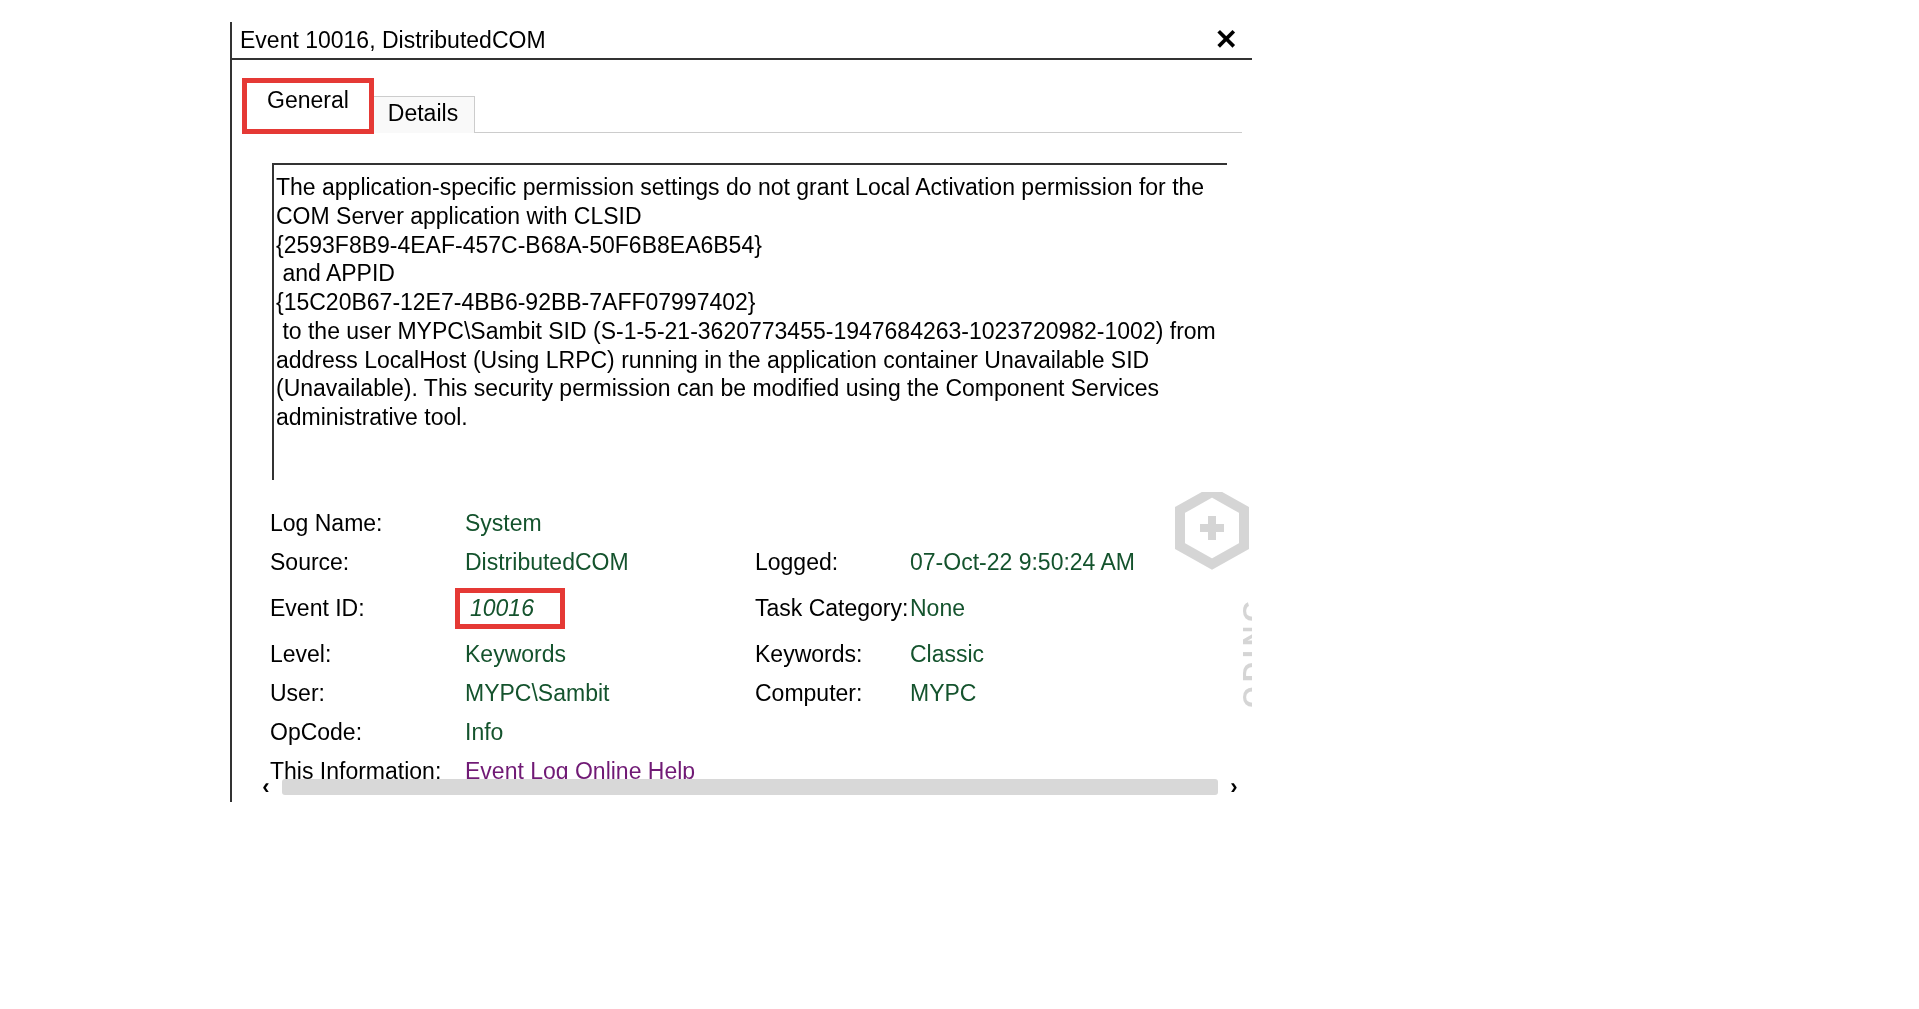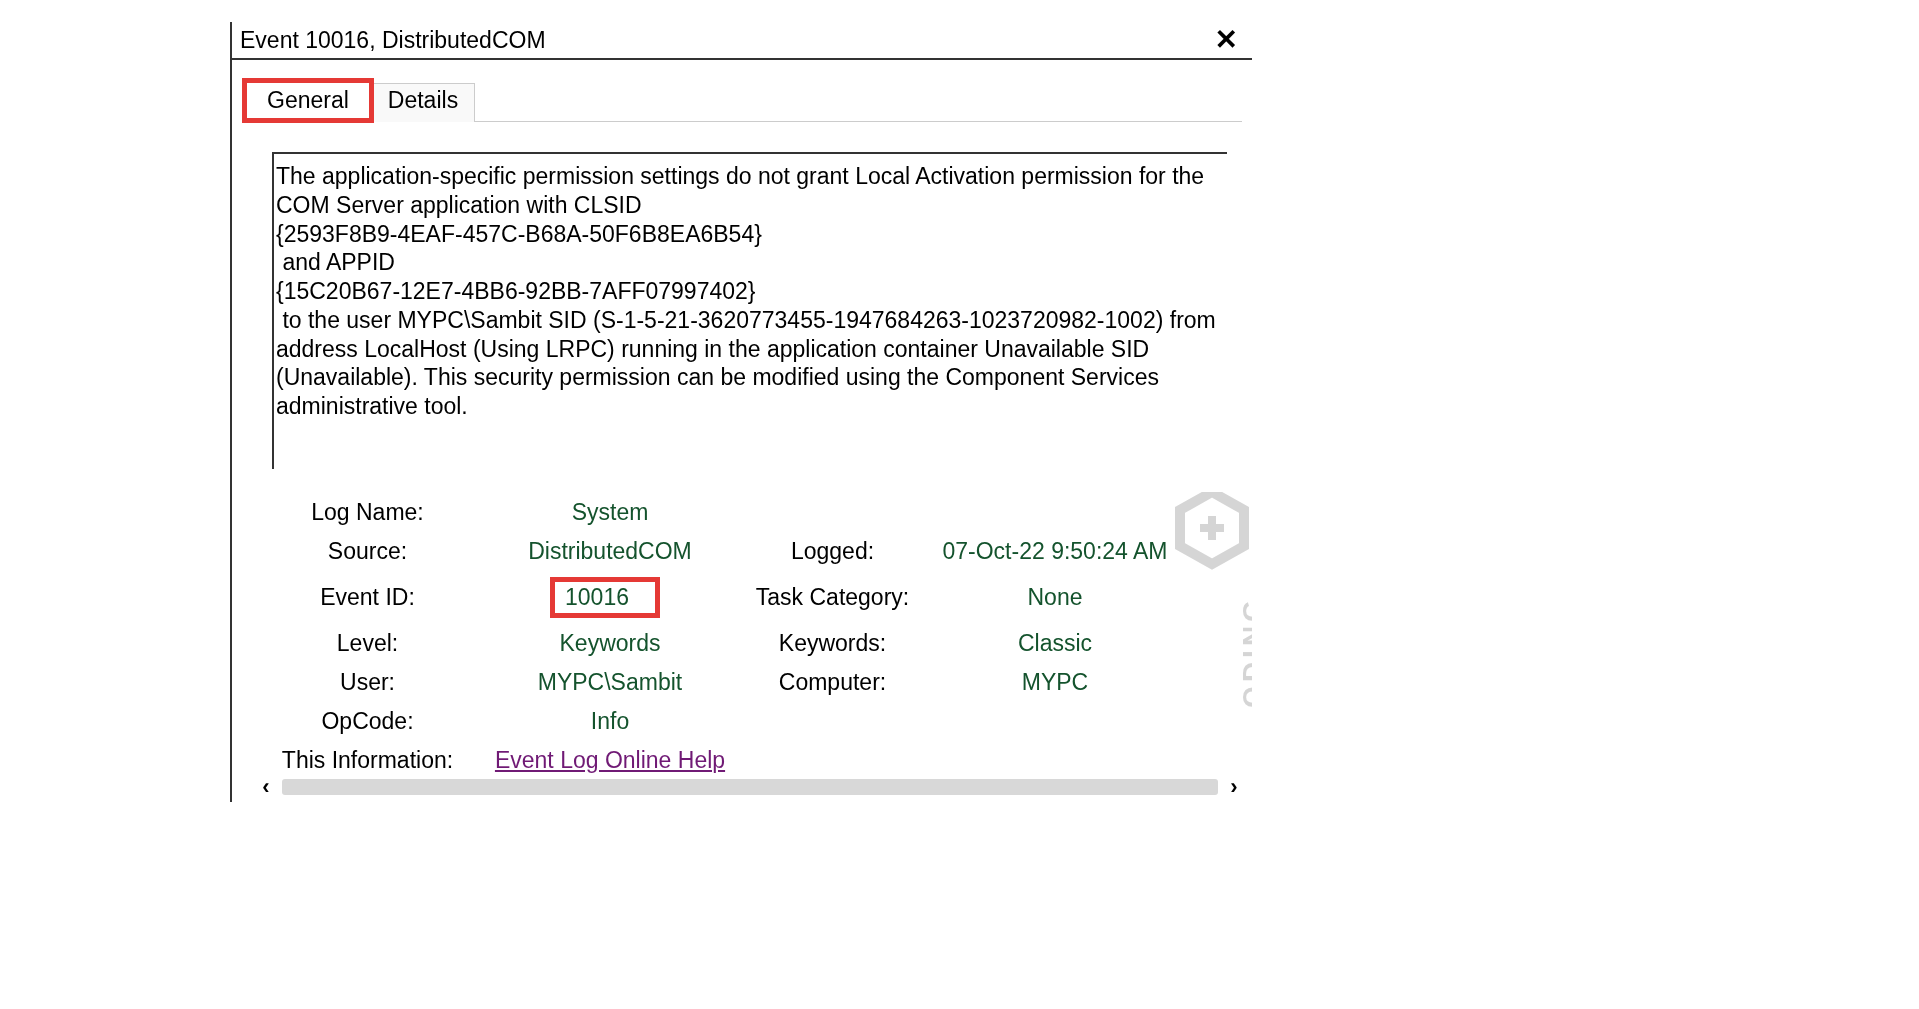--- a/index.html
+++ b/index.html
@@ -51,21 +51,21 @@
       background: #fff;
       cursor: pointer;
       position: relative;
       z-index: 2;
     }
     .tab.inactive {
       background: #f9f9f9;
       border-top-color: #ccc;
       border-right-color: #ccc;
       border-left: none;
-      margin-top: 5px;
+      margin-top: 18px;
       padding-top: 3px;
     }
     .tab.active {
       border-bottom: 2px solid #fff;
       margin-bottom: -1px;
     }
     .tab-row-line {
       position: absolute;
       left: 10px;
       right: 10px;
@@ -92,29 +92,29 @@
       line-height: 1.25;
       min-height: 260px;
     }
     .meta-grid {
       margin-left: 28px;
       display: grid;
       grid-template-columns: 195px 290px 155px 290px;
       row-gap: 12px;
       font-size: 23px;
       align-items: center;
-      text-align: center;
     }
     .meta-label { color: #000; }
     .meta-value { color: #14532d; }
     .red-box-value {
       border: 5px solid #e53935;
       padding: 2px 26px 2px 10px;
       margin-left: -10px;
       display: inline-block;
+      font-style: italic;
     }
     .link {
       color: #701a75;
       text-decoration: underline;
       cursor: pointer;
     }
     .scrollbar-area {
       position: absolute;
       bottom: 0;
       left: 24px;

